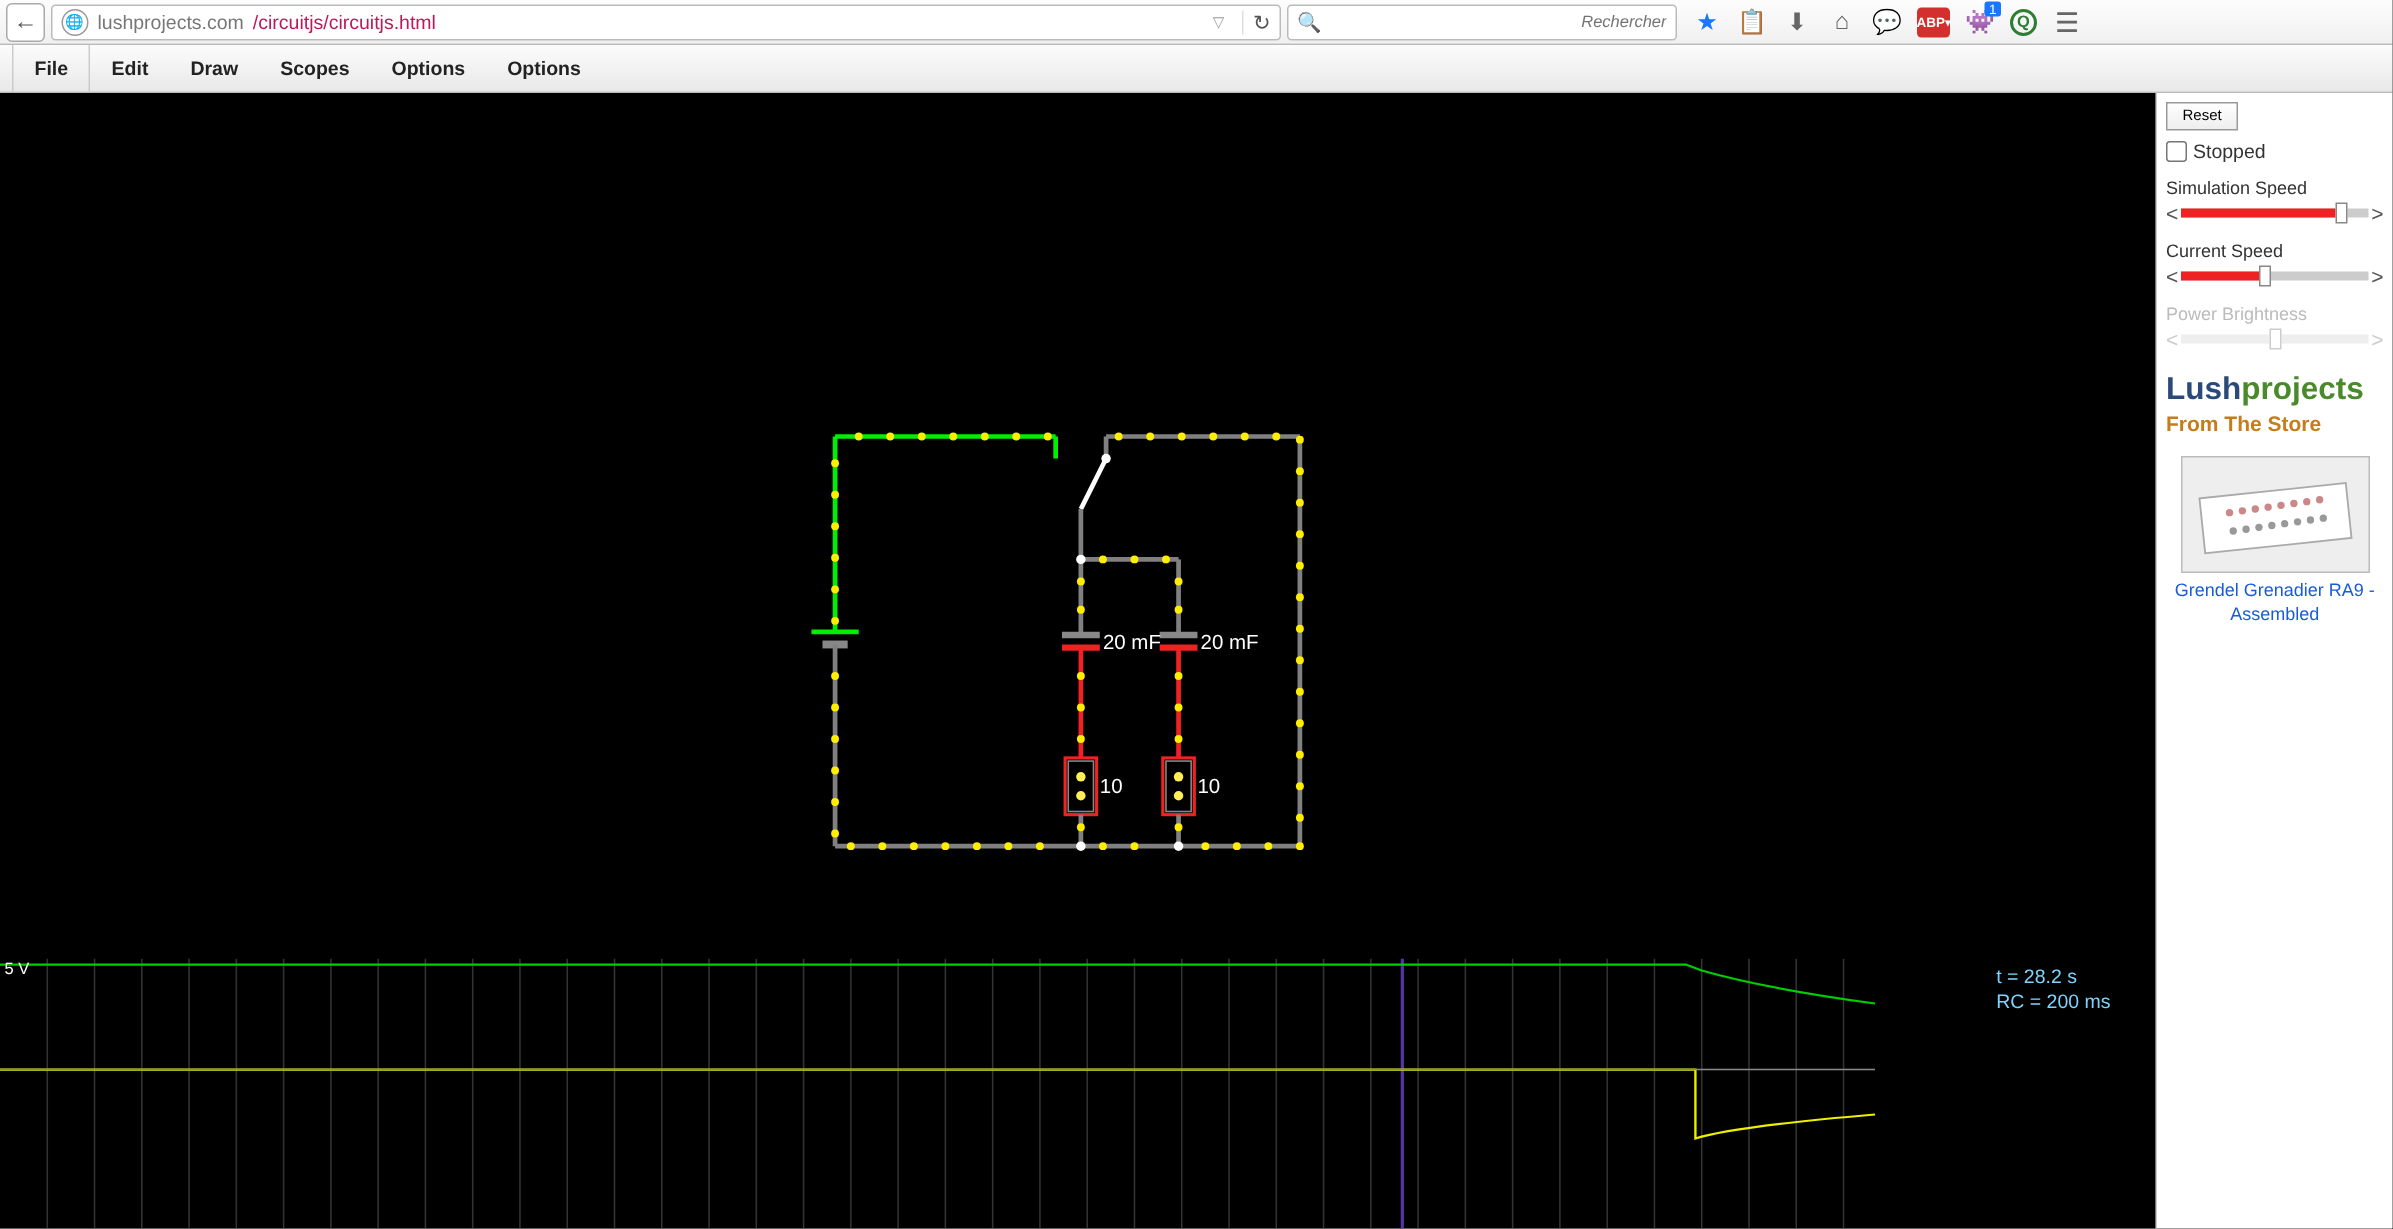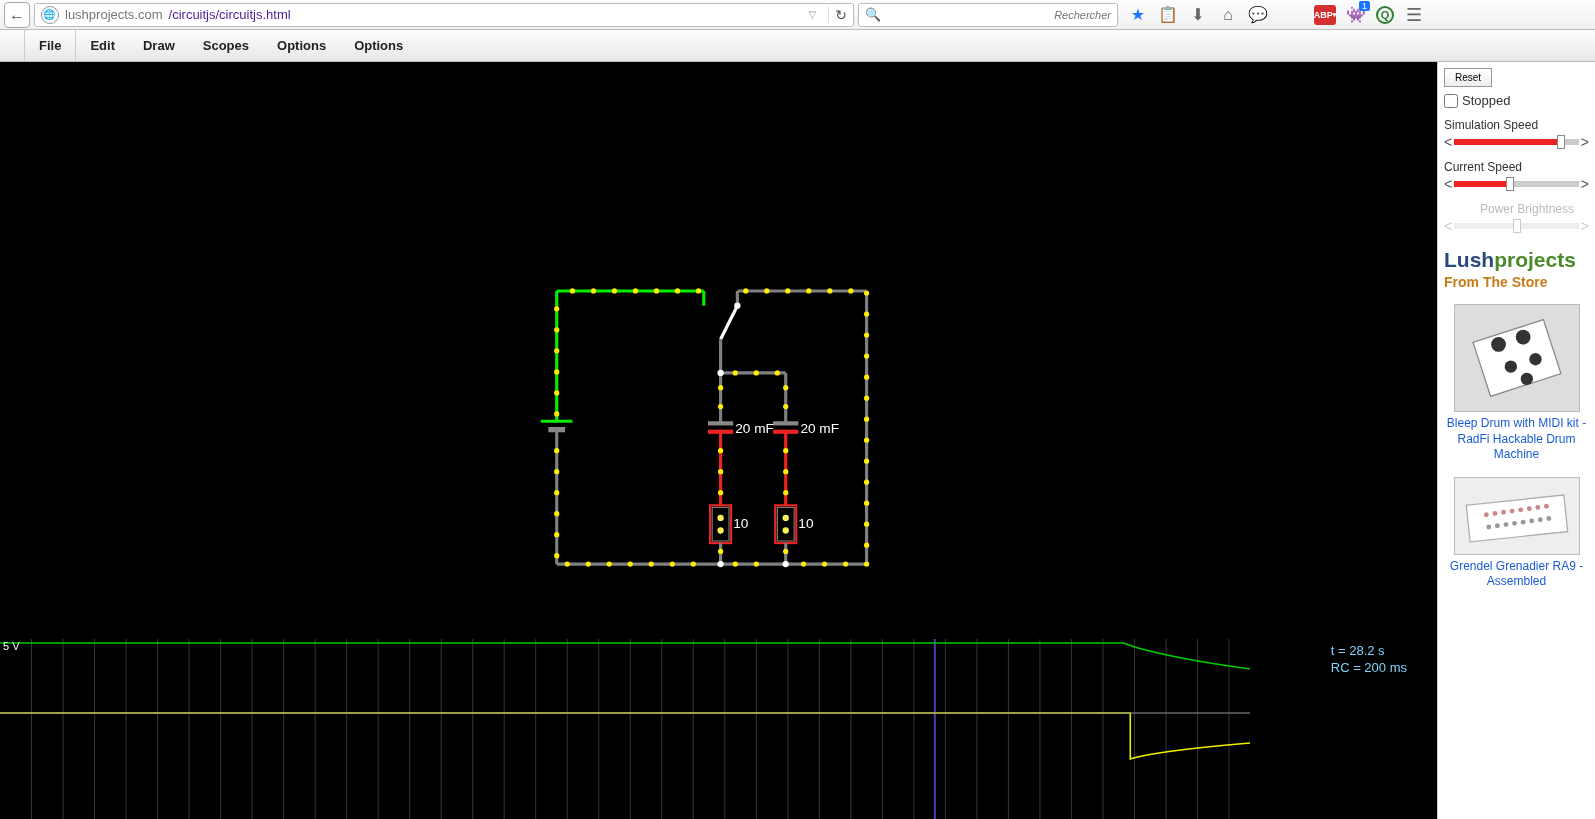--- a/index.html
+++ b/index.html
@@ -4,51 +4,51 @@
 <style>
   * { margin: 0; padding: 0; box-sizing: border-box; font-family: Arial, sans-serif; }
   body { width: 1595px; height: 819px; overflow: hidden; background: #fff; font-size: 13px; }
 
   
   .browser-chrome { display: flex; align-items: center; height: 30px; background: linear-gradient(#fdfdfd,#f0f0f0); border-bottom: 1px solid #bbb; padding: 0 4px; gap: 4px; }
   .nav-back { width: 26px; height: 26px; border: 1px solid #aaa; border-radius: 4px; display:flex;align-items:center;justify-content:center;font-size:16px;color:#555;background:#fff; }
   .globe { width: 18px; height: 18px; border-radius: 50%; border: 1px solid #999; display:inline-flex;align-items:center;justify-content:center;font-size:10px;color:#777; }
   .url-bar { flex: 0 0 820px; height: 24px; border: 1px solid #bbb; border-radius: 3px; background: #fff; display:flex; align-items:center; padding: 0 6px; gap:6px; color:#555; font-size:13px;}
   .url-bar .host { color:#777; }
-  .url-bar .path { color:#4c1d95; }
+  .url-bar .path { color:#be185d; }
   .url-spacer { flex: 1 1 auto; }
   .reload { color:#555; font-size:14px; padding-left:6px; border-left:1px solid #ddd; }
   .dropdown-tri { color:#999; font-size:10px; padding-right:6px;}
   .search-bar { flex: 0 0 260px; height:24px; border:1px solid #bbb; border-radius:3px; background:#fff; display:flex;align-items:center; padding:0 6px; gap:6px; }
   .search-bar .mag { color:#888; font-size:13px; }
   .search-bar input { border:0; outline:0; flex:1; font-style:italic; color:#1d4ed8; font-size:11px; background:transparent;text-align:right;}
   .toolbar-icons { display:flex; align-items:center; gap:10px; padding:0 6px;}
   .tb-icon { width: 20px; height:20px; display:flex;align-items:center;justify-content:center; font-size:16px; color:#666; position:relative;}
   .tb-star { color:#1a75ff; }
-  .tb-abp { background:#d32f2f; color:#fff; border-radius:3px; width:22px; font-size:9px; font-weight:bold;margin-left:36px;}
+  .tb-abp { background:#d32f2f; color:#fff; border-radius:3px; width:22px; font-size:9px; font-weight:bold;}
   .badge-num { position:absolute; top:-4px; right:-4px; background:#1a75ff; color:#fff; font-size:9px; padding:0 3px; border-radius:2px;}
   .tb-q { color:#2e7d32; font-weight:bold; border:2px solid #2e7d32; border-radius:50%; width:18px; height:18px; font-size:11px;}
   .tb-menu { font-size:18px; color:#666;}
 
   
-  .menubar { height: 32px; background: linear-gradient(#fcfcfc,#e8e8e8); border-bottom: 1px solid #bbb; display:flex; align-items:center; padding-left: 24px; }
+  .menubar { height: 32px; background: linear-gradient(#fcfcfc,#e8e8e8); border-bottom: 1px solid #bbb; display:flex; align-items:center; padding-left: 8px; }
   .menubar .item { padding: 0 14px; font-size:13px; font-weight:bold; color:#222; cursor:pointer; height:100%; display:flex; align-items:center; }
   .menubar .item:first-child { border-left:1px solid #ccc; border-right:1px solid #ccc; }
 
   
   .main { display:flex; height: calc(100% - 62px); }
   .canvas-area { flex:1; background:#000; position:relative; color:#fff; }
   .sidebar { width: 158px; background:#fff; border-left:1px solid #ccc; padding:6px; font-size:12px; color:#333; overflow:hidden;}
 
   
   .reset-btn { border:1px solid #999; padding:3px 10px; background:linear-gradient(#fff,#eee); font-size:10px; cursor:pointer;}
   .checkbox-row { margin-top:6px; display:flex; align-items:center; gap:4px; font-size:13px;}
   .checkbox-row input { width:14px; height:14px; }
   .slider-label { margin-top:10px; font-size:12px; color:#333; }
-  .slider-label.disabled { color:#bbb;margin-left:36px; }
+  .slider-label.disabled { color:#bbb; }
   .slider-wrap { display:flex; align-items:center; gap:2px; margin-top:2px;}
   .slider-arrow { font-size:14px; color:#555; cursor:pointer;}
   .slider-track { flex:1; height:6px; background:#ccc; position:relative; }
   .slider-fill { position:absolute; left:0; top:0; height:100%; background:#ee2222; }
   .slider-thumb { position:absolute; top:-4px; width:8px; height:14px; background:#fff; border:1px solid #888;}
   .slider-track.disabled { background:#eee; }
 
   .logo { margin-top:14px; font-size:21px; font-weight:bold; }
   .logo .l1 { color:#2b4a7a; }
   .logo .l2 { color:#4a8a2a; }
@@ -336,33 +336,20 @@
           <div class="slider-thumb" style="left:calc(50% - 4px);border-color:#ccc;"></div>
         </div>
       <span class="slider-arrow" style="color:#ccc">&gt;</span>
     </div>
 
     <div class="logo">
       <span class="l1">Lush</span><span class="l2">projects</span>
     </div>
     <div class="store-head">From The Store</div>
 
-    <div class="product">
-      <div class="product-img">
-        <svg viewBox="0 0 100 86">
-            <rect x="20" y="20" width="60" height="46" fill="#fff" stroke="#888" transform="rotate(-18 50 43)"></rect>
-            <circle cx="35" cy="32" r="6" fill="#333"></circle>
-            <circle cx="55" cy="26" r="6" fill="#333"></circle>
-            <circle cx="45" cy="50" r="5" fill="#333"></circle>
-            <circle cx="65" cy="44" r="5" fill="#333"></circle>
-            <circle cx="58" cy="60" r="5" fill="#333"></circle>
-          </svg>
-      </div>
-      <a href="#" class="product-link">Bleep Drum with MIDI kit - RadFi Hackable Drum Machine</a>
-    </div>
 
     <div class="product">
       <div class="product-img" style="height:78px;background:#eee">
         <svg viewBox="0 0 100 62">
             <rect x="10" y="18" width="80" height="30" fill="#fff" stroke="#aaa" transform="rotate(-6 50 33)"></rect>
             <g fill="#c88">
               <circle cx="25" cy="30" r="2"></circle>
               <circle cx="32" cy="29" r="2"></circle>
               <circle cx="39" cy="28" r="2"></circle>
               <circle cx="46" cy="27" r="2"></circle>

